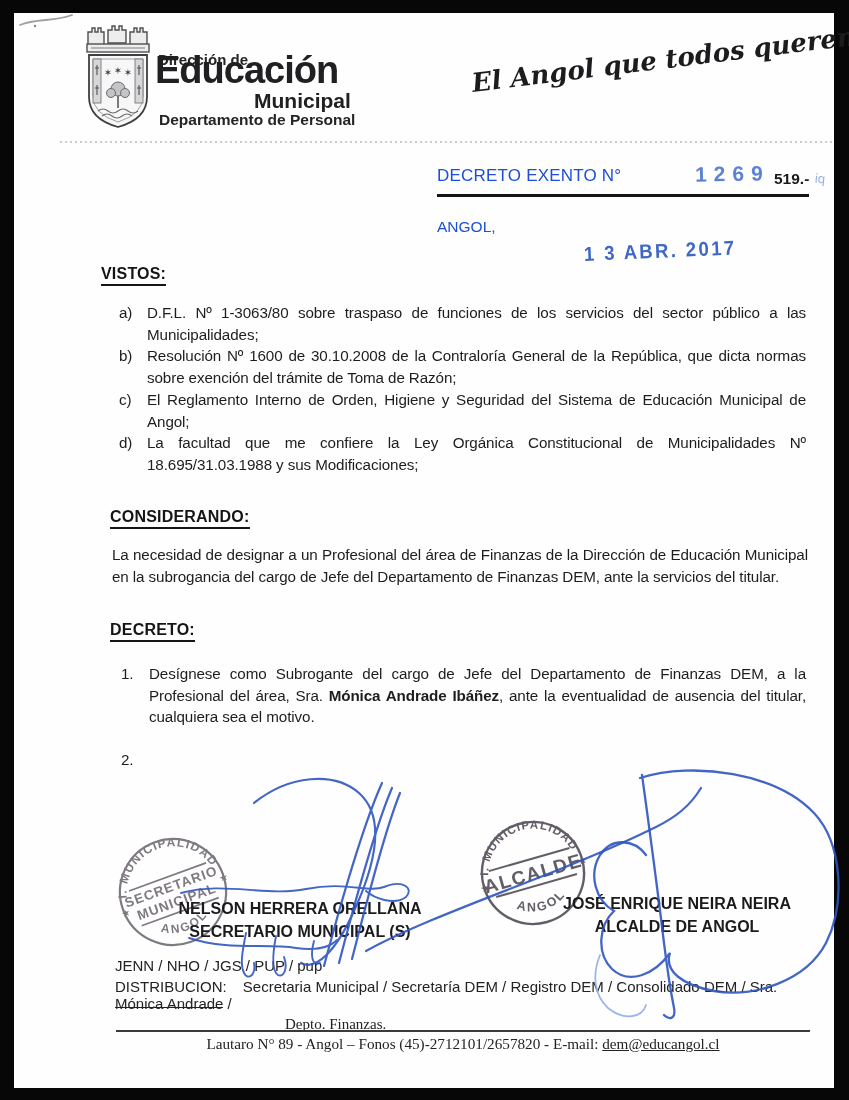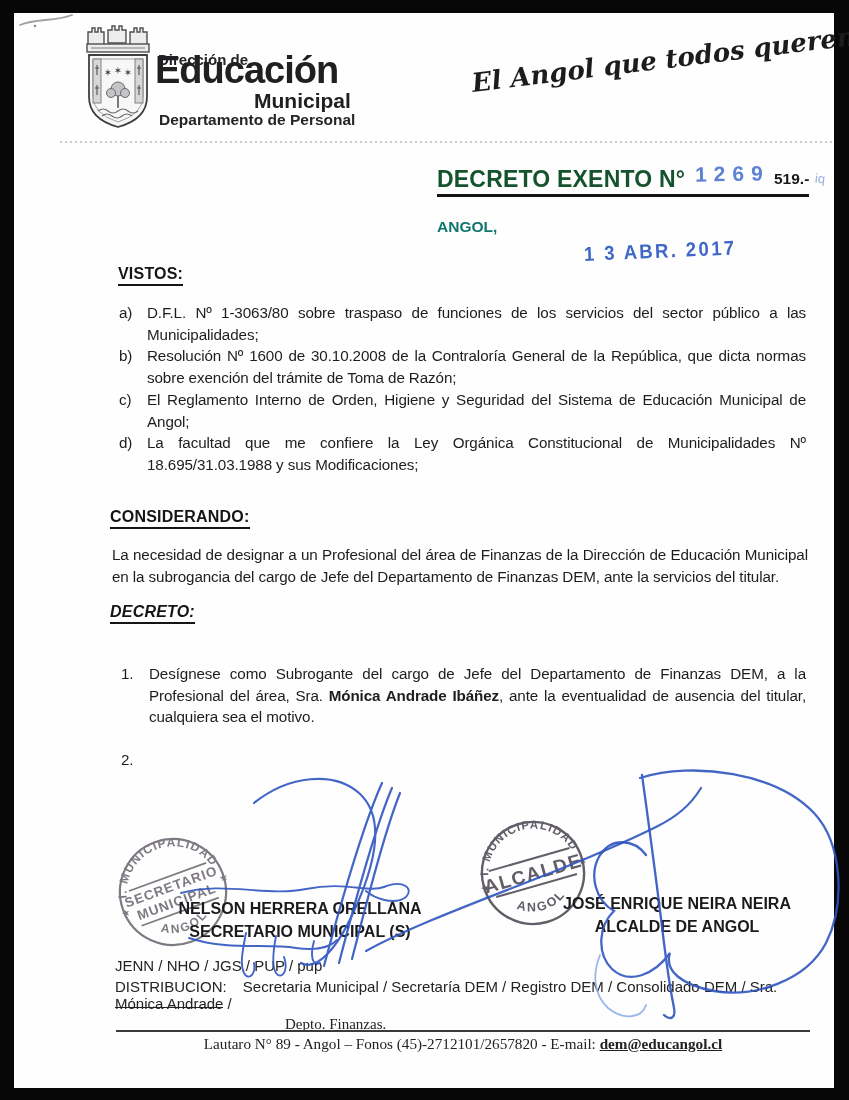--- a/index.html
+++ b/index.html
@@ -11,27 +11,27 @@
   
   .hdr-small{font-size:15px;font-weight:bold;color:#252527;}
   .hdr-big{font-size:38px;font-weight:bold;letter-spacing:-1px;color:#202022;}
   .hdr-mid{font-size:21px;font-weight:bold;color:#202022;}
   .hdr-dept{font-size:15.5px;font-weight:bold;color:#252527;}
   .slogan{font-family:"DejaVu Serif",serif;font-style:italic;font-weight:bold;font-size:26px;
           color:#1c1c1e;transform:rotate(-7deg);transform-origin:left center;white-space:nowrap;}
   .hatchline{height:2px;background:repeating-linear-gradient(90deg,#b9b9b9 0 2px,transparent 2px 5px);opacity:.75;}
 
   
-  .decree-h{font-size:23px;font-weight:bold;letter-spacing:.2px;color:#14532d;white-space:nowrap;}
+  .decree-h{font-size:17px;font-weight:normal;letter-spacing:.2px;color:#1d4ed8;white-space:nowrap;}
   .h-underline{height:2.6px;background:#141416;}
   .stamp-num{font-size:21px;font-weight:bold;letter-spacing:7px;color:#4b76cf;opacity:.9;
              transform:rotate(-1deg);white-space:nowrap;}
   .num-suffix{font-size:15.5px;font-weight:bold;color:#19191b;}
   .margin-note{font-size:13px;color:#6d8fd6;opacity:.7;transform:rotate(6deg);}
-  .city{font-size:15.5px;font-weight:bold;color:#0f766e;}
+  .city{font-size:15.5px;font-weight:normal;color:#1d4ed8;}
   .date-stamp{font-size:20px;font-weight:bold;letter-spacing:2.5px;color:#3f68c6;white-space:nowrap;
               transform:rotate(-2.5deg) scaleX(.93);transform-origin:left center;}
 
   
   .sect-h{font-size:16px;font-weight:bold;color:#151517;border-bottom:2px solid #151517;
           padding-bottom:1px;display:inline-block;letter-spacing:.2px;}
   .para{font-size:15.2px;line-height:21.7px;color:#1d1d1f;text-align:justify;text-align-last:left;
         letter-spacing:-.1px;}
   .li{position:relative;padding-left:28px;}
   .li .marker{position:absolute;left:0;top:0;}
@@ -40,21 +40,21 @@
 
   
   .sig-name{font-size:16px;font-weight:bold;color:#1b1b1d;text-align:center;line-height:23px;}
   .admin-line{font-size:15px;color:#232325;}
   .dist-label{font-weight:normal;border-bottom:1.6px solid #232325;padding-bottom:12px;}
   .dist-text{font-size:15px;color:#232325;}
 
   
   .foot-rule{height:1.6px;background:#3a3a3a;}
   .footer{font-family:"Liberation Serif",serif;font-size:15.2px;color:#222;text-align:center;line-height:18px;}
-  .footer .email{text-decoration:underline;font-weight:bold;}
+  .footer .email{text-decoration:underline;font-weight:normal;}
 
   svg{overflow:visible;}
   .noptr{pointer-events:none;}
 </style>
 </head>
 <body>
 
 <div class="scan">
  <div class="page">
 
@@ -101,21 +101,21 @@
 
   <div class="abs decree-h" style="left:423px;top:153px;">DECRETO EXENTO N°</div>
   <div class="abs h-underline" style="left:423px;top:181px;width:372px;"></div>
   <div class="abs stamp-num" style="left:681px;top:149px;">1269</div>
   <div class="abs num-suffix" style="left:748px;top:157px;margin-left:12px;">519.-</div>
   <div class="abs margin-note" style="left:801px;top:158px;">iq</div>
 
   <div class="abs city" style="left:423px;top:205px;">ANGOL,</div>
   <div class="abs date-stamp" style="left:570px;top:230px;">1 3 ABR. 2017</div>
 
-  <div class="abs" style="left:104px;top:252px;">
+  <div class="abs" style="left:87px;top:252px;">
     <span class="sect-h">VISTOS:</span>
   </div>
   <div class="abs" style="left:105px;top:289px;width:687px;">
     <div class="para li">
       <span class="marker">a)</span>
       <span>D.F.L. Nº 1-3063/80 sobre traspaso de funciones de los servicios del sector público a las Municipalidades;</span>
     </div>
     <div class="para li">
       <span class="marker">b)</span>
       <span>Resolución Nº 1600 de 30.10.2008 de la Contraloría General de la República, que dicta normas sobre exención del trámite de Toma de Razón;</span>
@@ -128,21 +128,21 @@
       <span class="marker">d)</span>
       <span>La facultad que me confiere la Ley Orgánica Constitucional de Municipalidades Nº 18.695/31.03.1988 y sus Modificaciones;</span>
     </div>
   </div>
 
   <div class="abs" style="left:96px;top:495px;">
     <span class="sect-h">CONSIDERANDO:</span>
   </div>
   <div class="abs para" style="left:98px;top:531px;width:696px;">La necesidad de designar a un Profesional del área de Finanzas de la Dirección de Educación Municipal en la subrogancia del cargo de Jefe del Departamento de Finanzas DEM, ante la servicios del titular.</div>
 
-  <div class="abs" style="left:96px;top:590px;font-style:italic;">
+  <div class="abs" style="left:96px;top:608px;">
     <span class="sect-h">DECRETO:</span>
   </div>
   <div class="abs" style="left:107px;top:650px;width:685px;">
     <div class="para li">
       <span class="marker">1.</span>
       <span>Desígnese como Subrogante del cargo de Jefe del Departamento de Finanzas DEM, a la Profesional del área, Sra. </span><b class="inkbold">Mónica Andrade Ibáñez</b><span>, ante la eventualidad de ausencia del titular, cualquiera sea el motivo.</span>
     </div>
     <div class="para li li-gap">
       <span class="marker">2.</span>
     </div>

